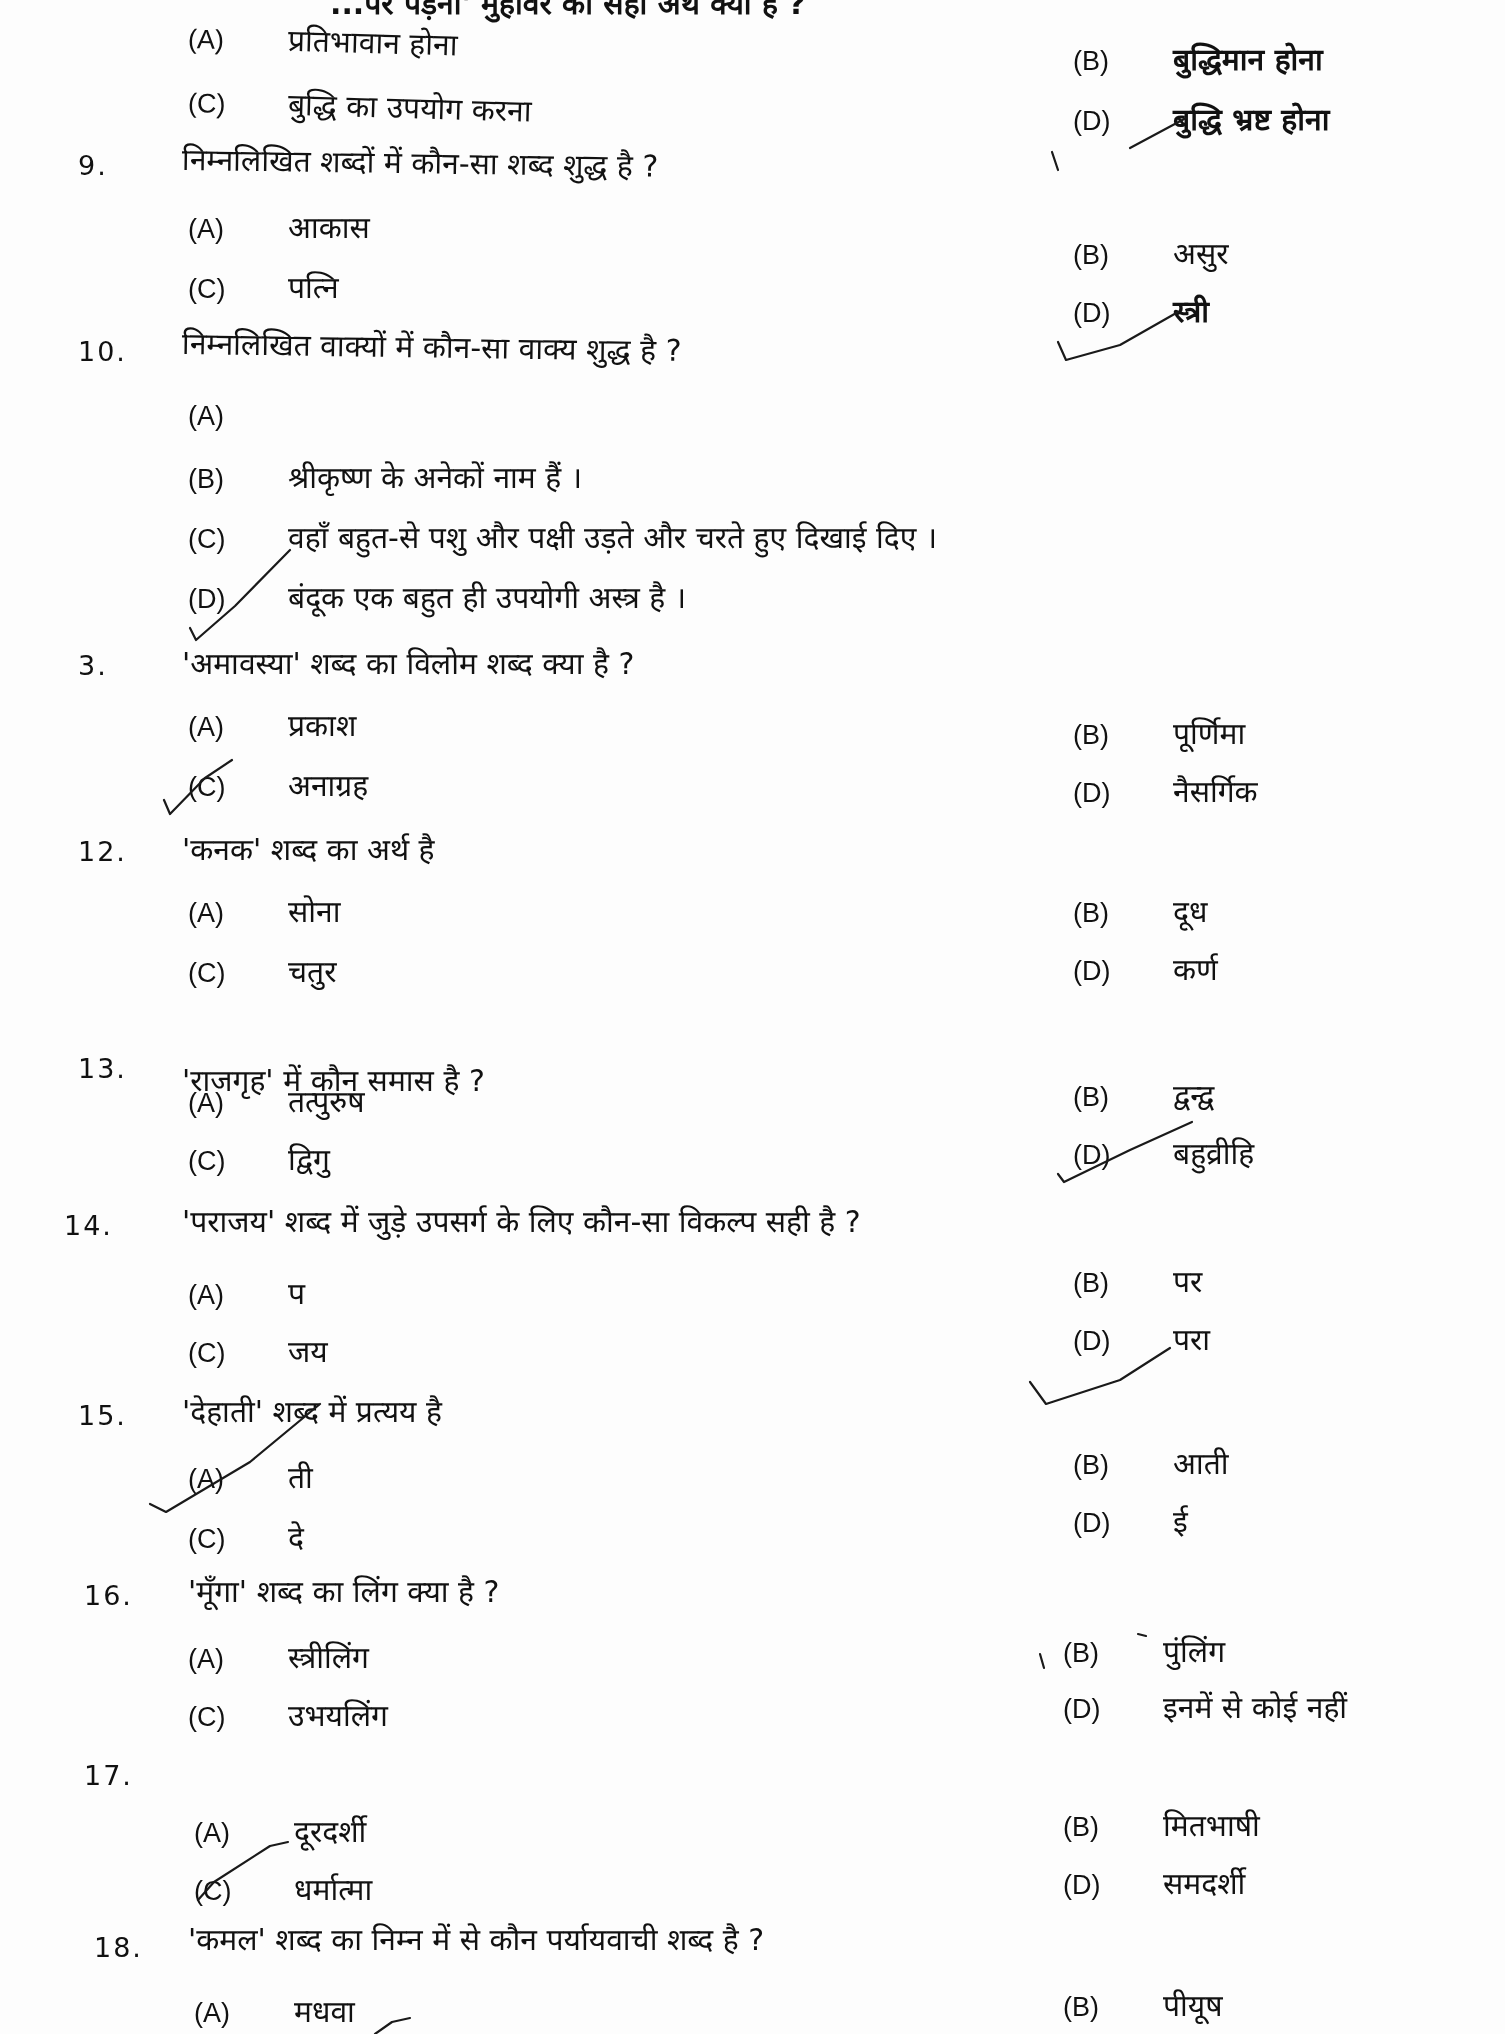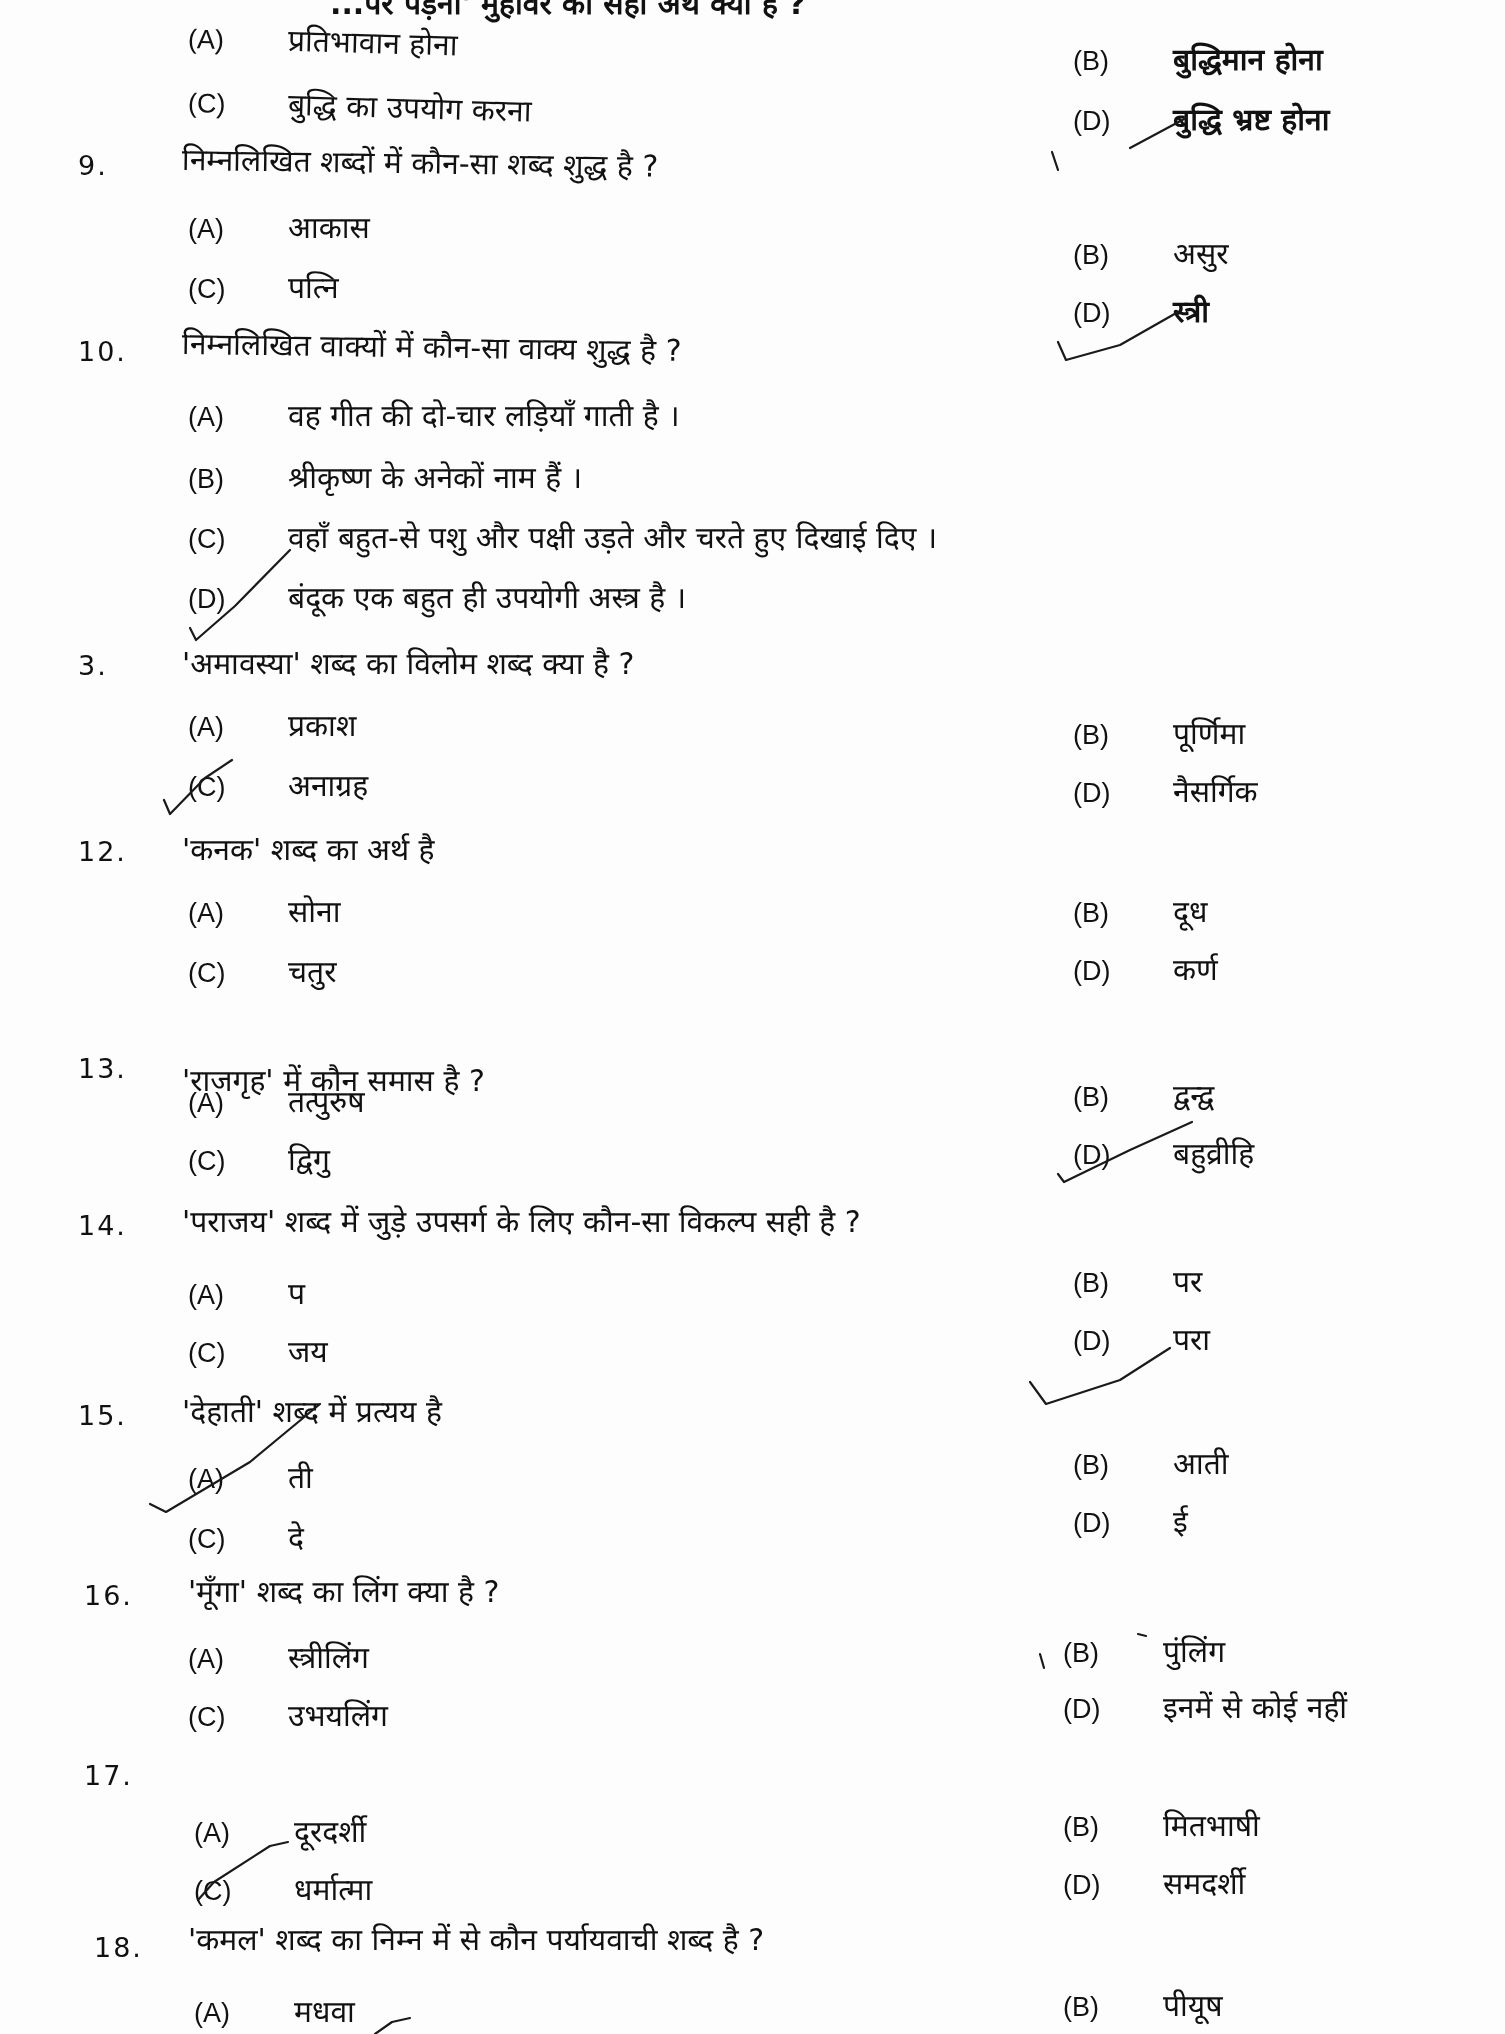--- a/index.html
+++ b/index.html
@@ -103,21 +103,20 @@
   </div>
   <div class="opt" style="left:1073px; top:294px;">
     <span class="opt-letter">(D)</span>
     <span class="opt-text bold">स्त्री</span>
   </div>
 
   <div class="q-num" style="left:78px; top:334px;">10.</div>
   <div class="q-text tilt2" style="left:182px; top:326px;">निम्नलिखित वाक्यों में कौन-सा वाक्य शुद्ध है ?</div>
   <div class="opt" style="left:188px; top:398px;">
     <span class="opt-letter">(A)</span>
-    <span class="opt-text">वह गीत की दो-चार लड़ियाँ गाती है ।</span>
   </div>
   <div class="opt" style="left:188px; top:460px;">
     <span class="opt-letter">(B)</span>
     <span class="opt-text">श्रीकृष्ण के अनेकों नाम हैं ।</span>
   </div>
   <div class="opt" style="left:188px; top:520px;">
     <span class="opt-letter">(C)</span>
     <span class="opt-text">वहाँ बहुत-से पशु और पक्षी उड़ते और चरते हुए दिखाई दिए ।</span>
   </div>
   <div class="opt" style="left:188px; top:580px;">
@@ -175,21 +174,21 @@
   </div>
   <div class="opt" style="left:188px; top:1142px;">
     <span class="opt-letter">(C)</span>
     <span class="opt-text">द्विगु</span>
   </div>
   <div class="opt" style="left:1073px; top:1136px;">
     <span class="opt-letter">(D)</span>
     <span class="opt-text">बहुव्रीहि</span>
   </div>
 
-  <div class="q-num" style="left:78px; top:1208px;">14.</div>
+  <div class="q-num" style="left:64px; top:1208px;">14.</div>
   <div class="q-text" style="left:182px; top:1204px;">'पराजय' शब्द में जुड़े उपसर्ग के लिए कौन-सा विकल्प सही है ?</div>
   <div class="opt" style="left:188px; top:1276px;">
     <span class="opt-letter">(A)</span>
     <span class="opt-text">प</span>
   </div>
   <div class="opt" style="left:1073px; top:1264px;">
     <span class="opt-letter">(B)</span>
     <span class="opt-text">पर</span>
   </div>
   <div class="opt" style="left:188px; top:1334px;">

